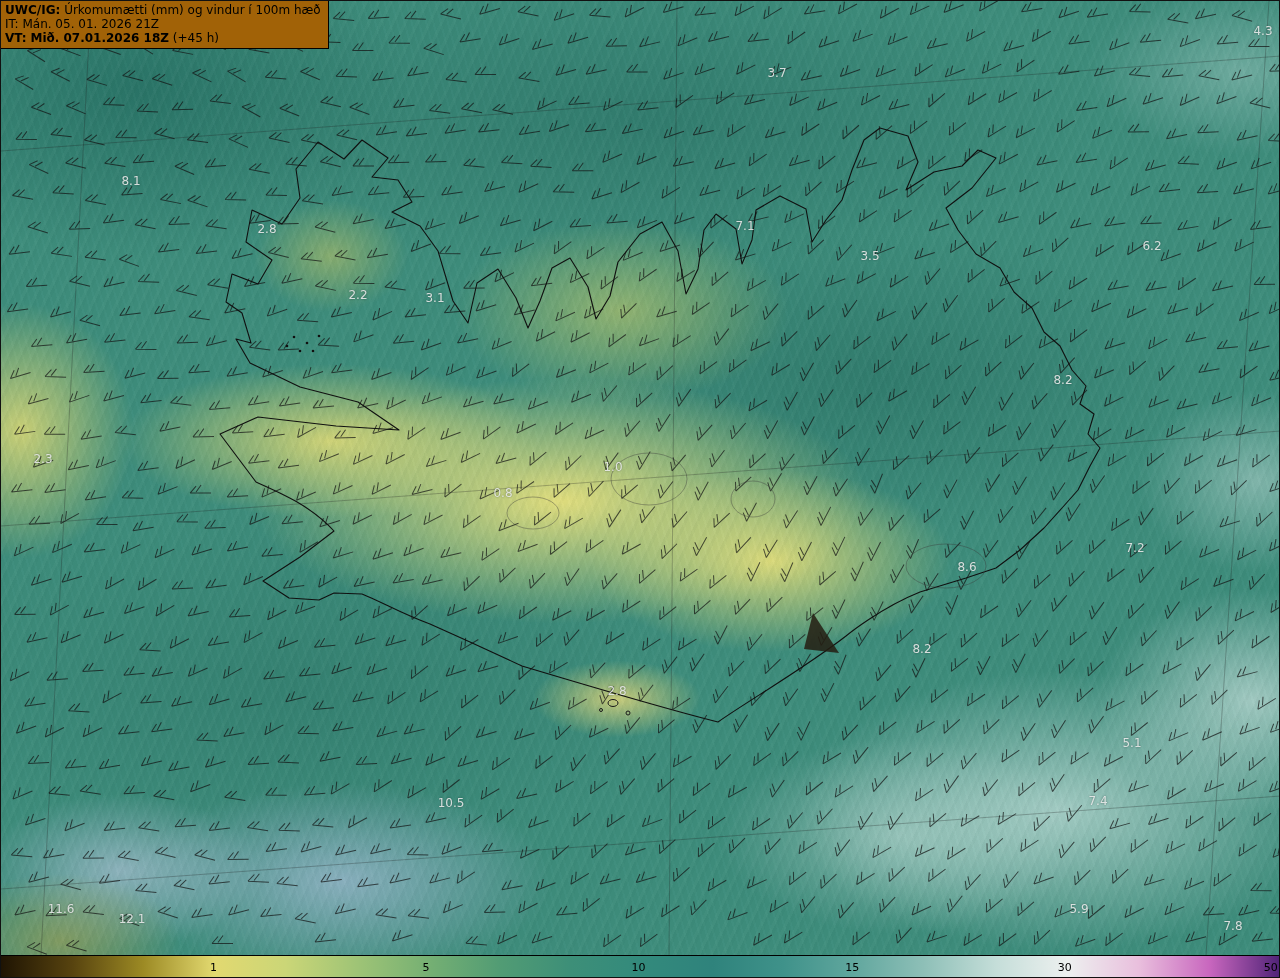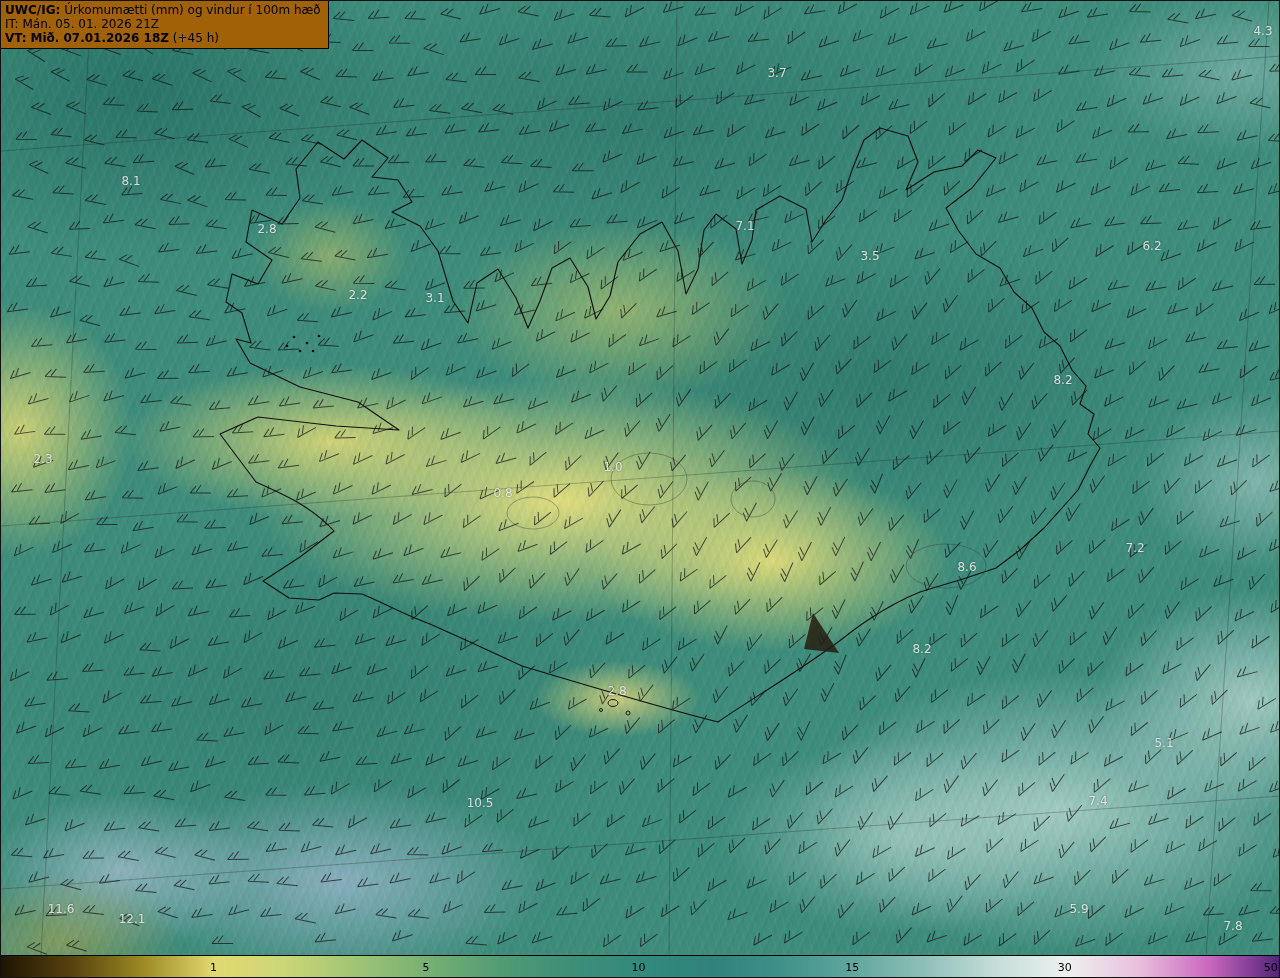--- a/index.html
+++ b/index.html
@@ -3527,22 +3527,22 @@
         <div class="mlabel" style="left: 357px; top: 294px;">2.2</div>
         <div class="mlabel" style="left: 42px; top: 418px; margin-top: 40px;">2.3</div>
         <div class="mlabel" style="left: 1062px; top: 379px;">8.2</div>
         <div class="mlabel" style="left: 1312px; top: 424px;">5.2</div>
         <div class="mlabel" style="left: 612px; top: 466px;">1.0</div>
         <div class="mlabel" style="left: 502px; top: 492px;">0.8</div>
         <div class="mlabel" style="left: 1134px; top: 507px; margin-top: 40px;">7.2</div>
         <div class="mlabel" style="left: 966px; top: 566px;">8.6</div>
         <div class="mlabel" style="left: 921px; top: 648px;">8.2</div>
         <div class="mlabel" style="left: 616px; top: 690px;">2.8</div>
-        <div class="mlabel" style="left: 1131px; top: 742px; margin-left: 32px;">5.1</div>
-        <div class="mlabel" style="left: 450px; top: 802px; margin-left: 29px;">10.5</div>
+        <div class="mlabel" style="left: 1131px; top: 742px;">5.1</div>
+        <div class="mlabel" style="left: 450px; top: 802px;">10.5</div>
         <div class="mlabel" style="left: 1097px; top: 800px;">7.4</div>
         <div class="mlabel" style="left: 35px; top: 908px; margin-left: 25px;">11.6</div>
         <div class="mlabel" style="left: 131px; top: 918px;">12.1</div>
         <div class="mlabel" style="left: 1078px; top: 908px;">5.9</div>
         <div class="mlabel" style="left: 1232px; top: 925px;">7.8</div>
       </div>
 
     <div class="titlebox">
       <div><span class="b">UWC/IG:</span> <span>Úrkomumætti (mm) og vindur í 100m hæð</span></div>
       <div><span>IT:</span> <span>Mán. 05. 01. 2026 21Z</span></div>

